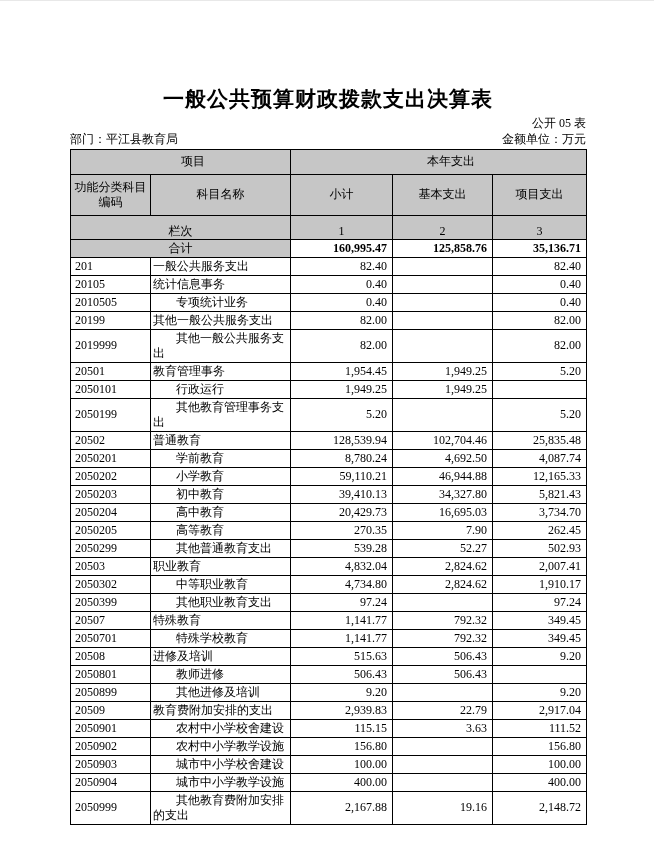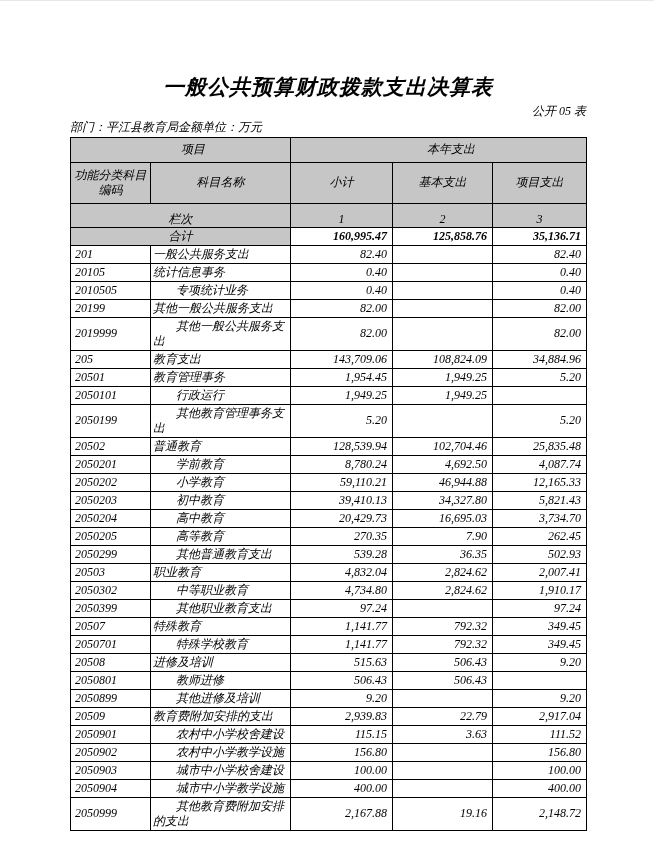--- a/index.html
+++ b/index.html
@@ -8,40 +8,40 @@
     background:#ffffff;
     position:relative;
     font-family:"Liberation Serif","DejaVu Serif",serif;
     color:#000;
     border-top:1px solid #e8e8e8;
     box-sizing:border-box;
   }
   .content{
     position:absolute;
     left:70px;
-    top:0;
+    top:12px;
     width:516px;
-    font-style:italic;
   }
   .doc-title{
     margin-top:74px;
     text-align:center;
     font-size:21px;
     font-weight:bold;
     letter-spacing:1px;
     line-height:1.2;
   }
   .sheet-label{
     text-align:right;
     font-size:12px;
     margin-top:5px;
     line-height:1.1;
   }
   .meta-row{
     display:flex;
+    justify-content:space-between;
     font-size:12px;
     margin-top:2px;
     margin-bottom:2px;
     line-height:1.2;
   }
   table{
     border-collapse:collapse;
     width:516px;
     table-layout:fixed;
   }
@@ -153,27 +153,20 @@
   </tr>
 
   <tr class="data-row">
     <td class="code">2019999</td>
     <td class="name indent">其他一般公共服务支出</td>
     <td class="num">82.00</td>
     <td class="num"></td>
     <td class="num">82.00</td>
   </tr>
 
-  <tr class="data-row">
-    <td class="code">205</td>
-    <td class="name">教育支出</td>
-    <td class="num">143,709.06</td>
-    <td class="num">108,824.09</td>
-    <td class="num">34,884.96</td>
-  </tr>
 
   <tr class="data-row">
     <td class="code">20501</td>
     <td class="name">教育管理事务</td>
     <td class="num">1,954.45</td>
     <td class="num">1,949.25</td>
     <td class="num">5.20</td>
   </tr>
 
   <tr class="data-row">
@@ -237,21 +230,21 @@
     <td class="name indent">高等教育</td>
     <td class="num">270.35</td>
     <td class="num">7.90</td>
     <td class="num">262.45</td>
   </tr>
 
   <tr class="data-row">
     <td class="code">2050299</td>
     <td class="name indent">其他普通教育支出</td>
     <td class="num">539.28</td>
-    <td class="num">36.35</td>
+    <td class="num">52.27</td>
     <td class="num">502.93</td>
   </tr>
 
   <tr class="data-row">
     <td class="code">20503</td>
     <td class="name">职业教育</td>
     <td class="num">4,832.04</td>
     <td class="num">2,824.62</td>
     <td class="num">2,007.41</td>
   </tr>

